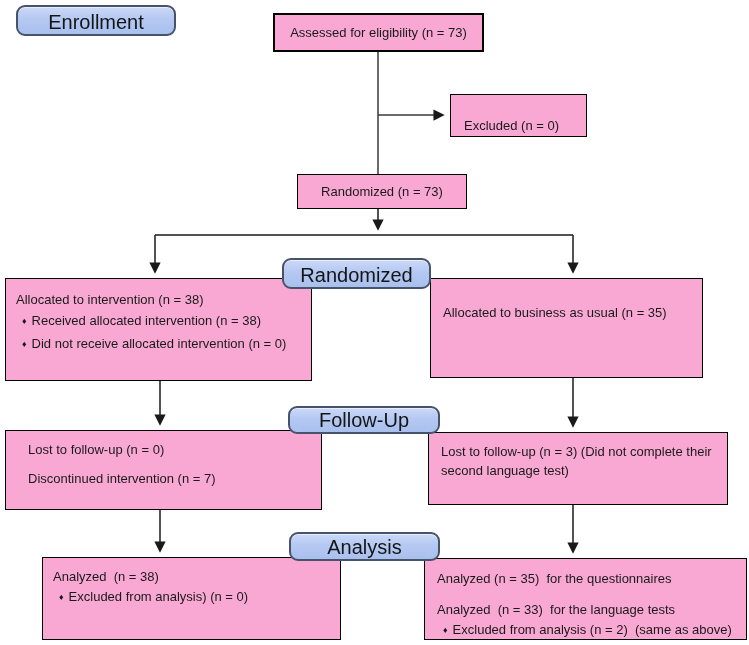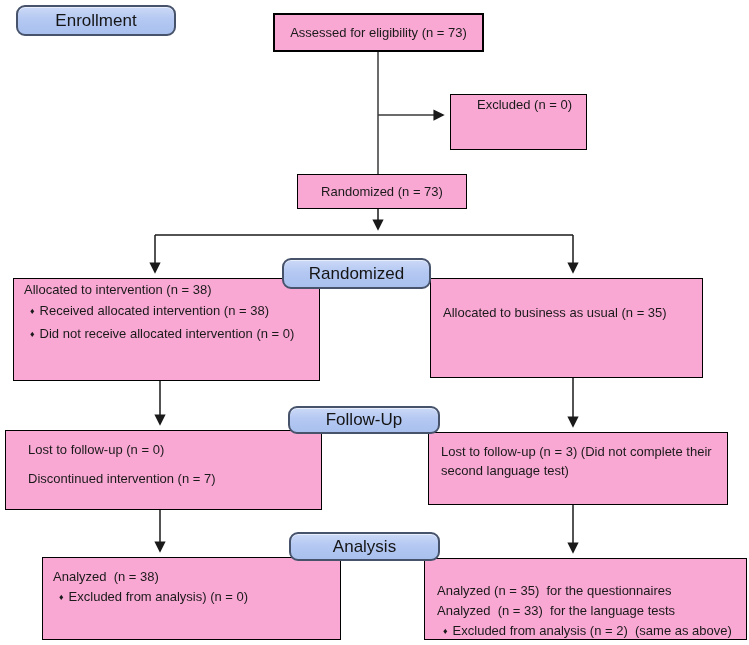--- a/index.html
+++ b/index.html
@@ -12,28 +12,28 @@
   .flowbox{
     position:absolute;background:#f9a8d4;border:1.5px solid #000000;
     box-sizing:border-box;z-index:1;line-height:20px;
   }
   .flowbox .line{white-space:pre-wrap;}
   .centered{display:flex;align-items:center;justify-content:center;text-align:center;}
   .stage{
     position:absolute;z-index:2;box-sizing:border-box;
     border:2px solid #47536b;border-radius:9px;
     background:linear-gradient(to bottom,#ccd9f7 0%,#b4c8f2 45%,#a9c0ee 100%);
-    display:flex;align-items:center;justify-content:center;
-    font-size:17px;color:#151515;
+    display:flex;align-items:flex-end;justify-content:center;
+    font-size:20px;color:#151515;
     box-shadow:inset 0 1px 0 rgba(255,255,255,.55);
   }
   .bullet-line{padding-left:6px;}
   .bullet{font-size:9px;margin-right:5px;position:relative;top:-1px;}
   .gap-top-9{margin-top:9px;}
-  .gap-top-10{margin-top:0;}
+  .gap-top-10{margin-top:11px;}
 </style>
 </head>
 <body>
 
 <div id="canvas">
 
   <svg id="connectors" viewBox="0 0 749 645" xmlns="http://www.w3.org/2000/svg">
     <defs>
       <marker id="arr" viewBox="0 0 10 10" refX="8.5" refY="5" markerWidth="7.5" markerHeight="7.5" orient="auto-start-reverse">
         <path d="M0,0 L10,5 L0,10 z" fill="#1a1a1a"></path>
@@ -61,29 +61,29 @@
     <span>Analysis</span>
   </div>
   <div class="stage" style="left:288px;top:406px;width:152px;height:28px;">
     <span>Follow-Up</span>
   </div>
 
   <div class="flowbox centered" style="left:273px;top:13px;width:211px;height:39px;border-width:2px;">
     <span class="line">Assessed for eligibility (n = 73)</span>
   </div>
 
-  <div class="flowbox" style="left:450px;top:94px;width:137px;height:56px;display:flex;align-items:flex-start;padding-left:26px;">
+  <div class="flowbox" style="left:450px;top:94px;width:137px;height:43px;display:flex;align-items:flex-end;padding-left:13px;">
     <span class="line">Excluded (n = 0)</span>
   </div>
 
   <div class="flowbox centered" style="left:297px;top:174px;width:170px;height:35px;">
     <span class="line">Randomized (n = 73)</span>
   </div>
 
-  <div class="flowbox" style="left:5px;top:278px;width:307px;height:103px;padding:0 10px;line-height:21px;margin-left:8px;">
+  <div class="flowbox" style="left:5px;top:278px;width:307px;height:103px;padding:10px 10px;line-height:21px;">
     <div class="line">Allocated to intervention (n = 38)</div>
     <div class="bullet-line">
       <span class="bullet">♦</span><span class="line">Received allocated intervention (n = 38)</span>
     </div>
     <div class="bullet-line">
       <span class="bullet">♦</span><span class="line">Did not receive allocated intervention (n = 0)</span>
     </div>
   </div>
 
   <div class="flowbox" style="left:430px;top:278px;width:273px;height:100px;padding:24px 12px 8px 12px;">
@@ -99,21 +99,21 @@
     <div class="line">Lost to follow-up (n = 3) (Did not complete their second language test)</div>
   </div>
 
   <div class="flowbox" style="left:3px;top:557px;width:299px;height:83px;padding:9px 10px;margin-left:39px;">
     <div class="line">Analyzed  (n = 38)</div>
     <div class="bullet-line">
       <span class="bullet">♦</span><span class="line">Excluded from analysis) (n = 0)</span>
     </div>
   </div>
 
-  <div class="flowbox" style="left:424px;top:558px;width:323px;height:82px;padding:22px 12px;">
+  <div class="flowbox" style="left:424px;top:558px;width:323px;height:82px;padding:10px 12px;">
     <div class="line">Analyzed (n = 35)  for the questionnaires</div>
     <div class="line gap-top-10">Analyzed  (n = 33)  for the language tests</div>
     <div class="bullet-line">
       <span class="bullet">♦</span><span class="line">Excluded from analysis (n = 2)  (same as above)</span>
     </div>
   </div>
 
 </div>
 
 </body></html>

